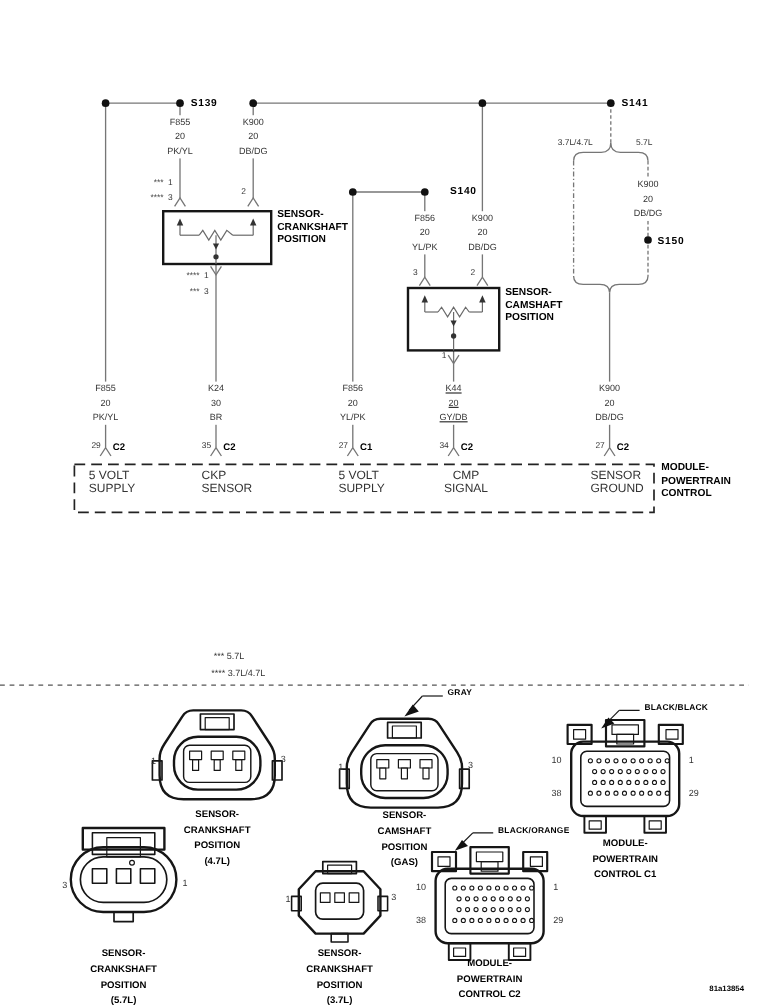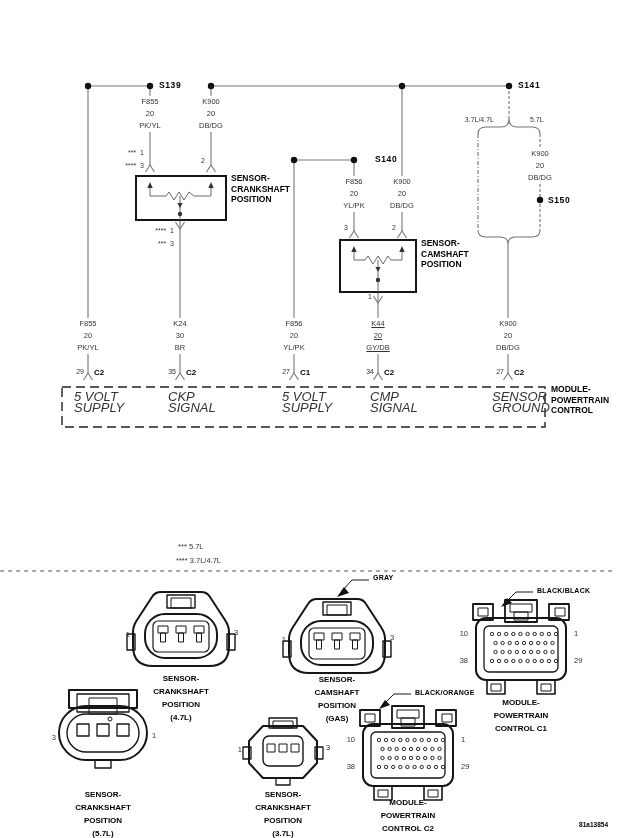--- a/index.html
+++ b/index.html
@@ -1,28 +1,28 @@
 <!DOCTYPE html>
 <html><head>
 <meta charset="utf-8">
 <style>
   html,body{margin:0;padding:0;background:#fff;}
   #page{position:relative;width:612px;height:838px;background:#fff;overflow:hidden;
-        font-family:"Liberation Sans",sans-serif;}
+        font-family:"Liberation Sans",sans-serif;padding-left:12px;}
   #art{position:absolute;left:0;top:0;}
   .t{position:absolute;white-space:pre-line;color:#1c1c1c;}
   .wirelab{font-size:7.5px;line-height:12px;text-align:center;transform:translateX(-50%);
            background:#fff;padding:0 2px;color:#333;}
   .splice{font-size:8.5px;font-weight:bold;letter-spacing:.6px;color:#000;}
   .pinnum{font-size:7px;color:#333;white-space:pre;text-align:right;transform:translateX(-100%);}
   .cpin{font-size:7.5px;color:#333;}
   .cpinr{font-size:7.5px;color:#333;transform:translateX(-100%);}
   .pinconn{font-size:8px;font-weight:bold;color:#000;}
   .boxlab{font-size:8.5px;font-weight:bold;line-height:10.5px;color:#000;}
-  .func{font-size:13px;line-height:11px;color:#333;font-style:italic;}
+  .func{font-size:10px;line-height:11px;color:#333;}
   .conlab{font-size:8px;font-weight:bold;line-height:13px;text-align:center;
           transform:translateX(-50%);color:#000;}
   .colorlab{font-size:7px;font-weight:bold;color:#000;letter-spacing:.2px;}
   .branch{font-size:7px;color:#333;}
   .branchr{font-size:7px;color:#333;transform:translateX(-100%);}
   .note{font-size:7.5px;line-height:14px;white-space:pre;color:#333;}
   .figid{font-size:6.5px;font-weight:bold;color:#000;}
 </style>
 </head>
 <body>
@@ -369,24 +369,24 @@
 <div class="t pinnum" style="left:290px;top:368px;">27</div>
 <div class="t pinconn" style="left:300px;top:368px;">C1</div>
 <div class="t pinnum" style="left:374px;top:368px;">34</div>
 <div class="t pinconn" style="left:384px;top:368px;">C2</div>
 <div class="t pinnum" style="left:504px;top:368px;">27</div>
 <div class="t pinconn" style="left:514px;top:368px;">C2</div>
 
 <div class="t func" style="left:74px;top:391px;">5 VOLT
 SUPPLY</div>
 <div class="t func" style="left:168px;top:391px;">CKP
-SIGNAL</div>
+SENSOR</div>
 <div class="t func" style="left:282px;top:391px;">5 VOLT
 SUPPLY</div>
-<div class="t func" style="left:370px;top:391px;">CMP
+<div class="t func" style="left:370px;top:391px;text-align:center;">CMP
 SIGNAL</div>
 <div class="t func" style="left:492px;top:391px;">SENSOR
 GROUND</div>
 <div class="t boxlab" style="left:551px;top:384px;">MODULE-
 POWERTRAIN
 CONTROL</div>
 
 <div class="t note" style="left:176px;top:540px;"> *** 5.7L
 **** 3.7L/4.7L</div>
 

